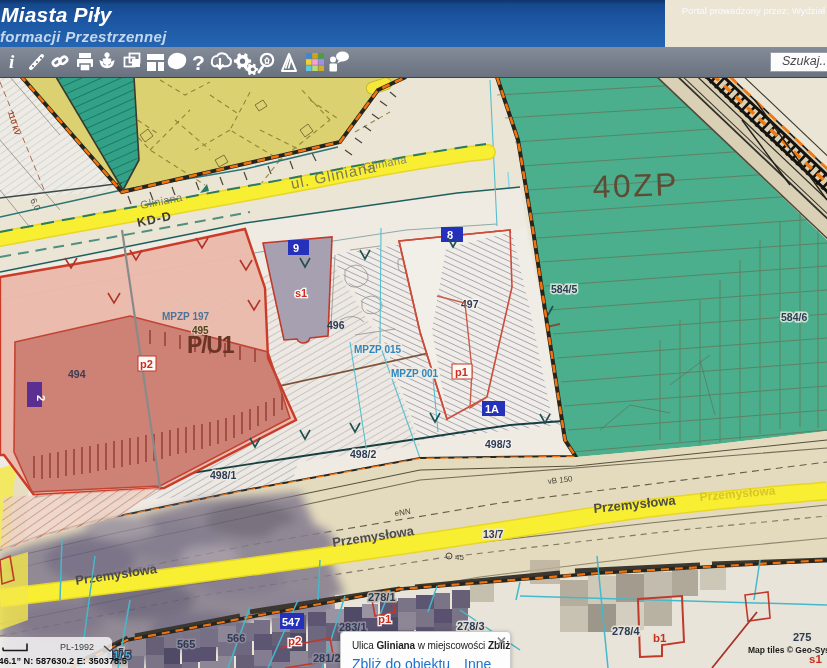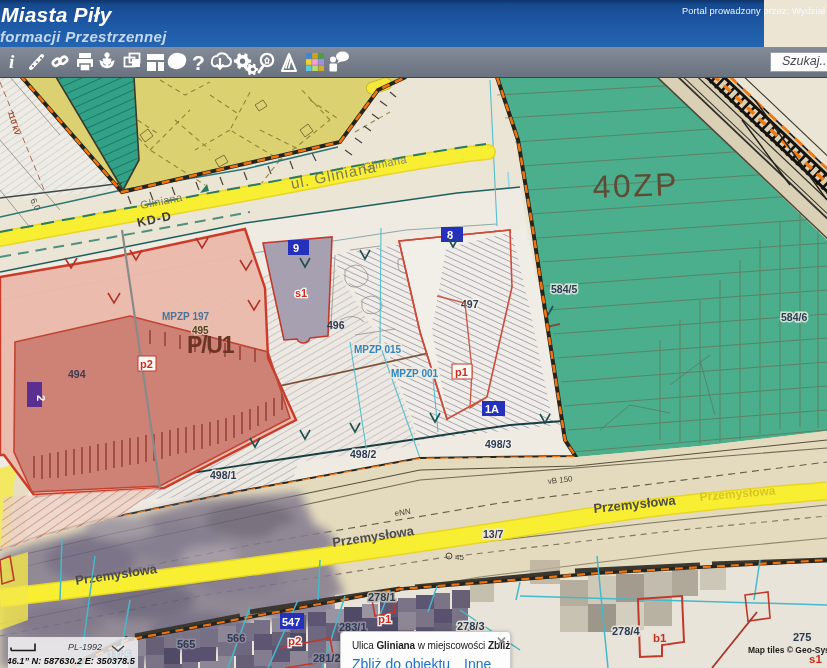--- a/index.html
+++ b/index.html
@@ -1,25 +1,25 @@
 <!DOCTYPE html>
 <html><head>
 <meta charset="utf-8">
 <style>
   html,body{margin:0;padding:0;}
   body{width:827px;height:668px;overflow:hidden;font-family:"Liberation Sans",sans-serif;position:relative;background:#ece5d4;}
-  #header{position:absolute;left:0;top:0;width:764px;height:47px;background:linear-gradient(180deg,#0e3368 0%,#164a90 10%,#1d57a4 45%,#2465b1 100%);}
+  #header{position:absolute;left:0;top:0;width:665px;height:47px;background:linear-gradient(180deg,#0e3368 0%,#164a90 10%,#1d57a4 45%,#2465b1 100%);}
   #h1t{position:absolute;left:1px;top:3px;color:#fff;font-size:21px;font-weight:bold;font-style:italic;letter-spacing:.2px;}
   #h2t{position:absolute;left:0px;top:28px;color:#c3d7ee;font-size:15px;font-weight:bold;font-style:italic;letter-spacing:.3px;}
   #h3t{position:absolute;left:682px;top:6px;color:#f2f6fb;font-size:9.3px;white-space:nowrap;letter-spacing:.1px;}
   #toolbar{position:absolute;left:0;top:47px;width:827px;height:31px;background:linear-gradient(180deg,#848b99 0%,#78808e 45%,#6a7280 100%);border-bottom:1px solid #3c434f;box-sizing:border-box;}
   #search{position:absolute;left:770px;top:52px;width:70px;height:17px;background:#fdfdfd;border:1px solid #9aa0a8;font-size:12.5px;font-style:italic;color:#4a4a4a;padding:1px 0 0 11px;}
   #map{position:absolute;left:0;top:77px;width:827px;height:591px;}
   .ov{position:absolute;}
-  #statusbar{position:absolute;left:8px;top:637px;width:130px;height:31px;background:rgba(252,252,252,.78);border-radius:0 5px 0 0;font-style:italic;}
+  #statusbar{position:absolute;left:0;top:637px;width:112px;height:31px;background:rgba(252,252,252,.78);border-radius:0 5px 0 0;}
   #popup{position:absolute;left:340px;top:631px;width:169px;height:37px;background:#fdfdfd;border:1px solid #c9c9c9;border-radius:4px 4px 0 0;box-shadow:0 1px 4px rgba(0,0,0,.25);}
   #popup .t{position:absolute;left:11px;top:8px;font-size:10px;color:#222;white-space:nowrap;letter-spacing:-0.1px;}
   #popup .l{position:absolute;left:11px;top:24px;font-size:14px;color:#1a72cf;white-space:nowrap;}
   #popup .x{position:absolute;right:3px;top:2px;font-size:13px;color:#8e8e8e;font-weight:bold;}
 </style>
 </head>
 <body>
 <div id="map">
 <svg width="827" height="591" viewBox="0 77 827 591" shape-rendering="auto" text-rendering="optimizeLegibility">
 <defs>

